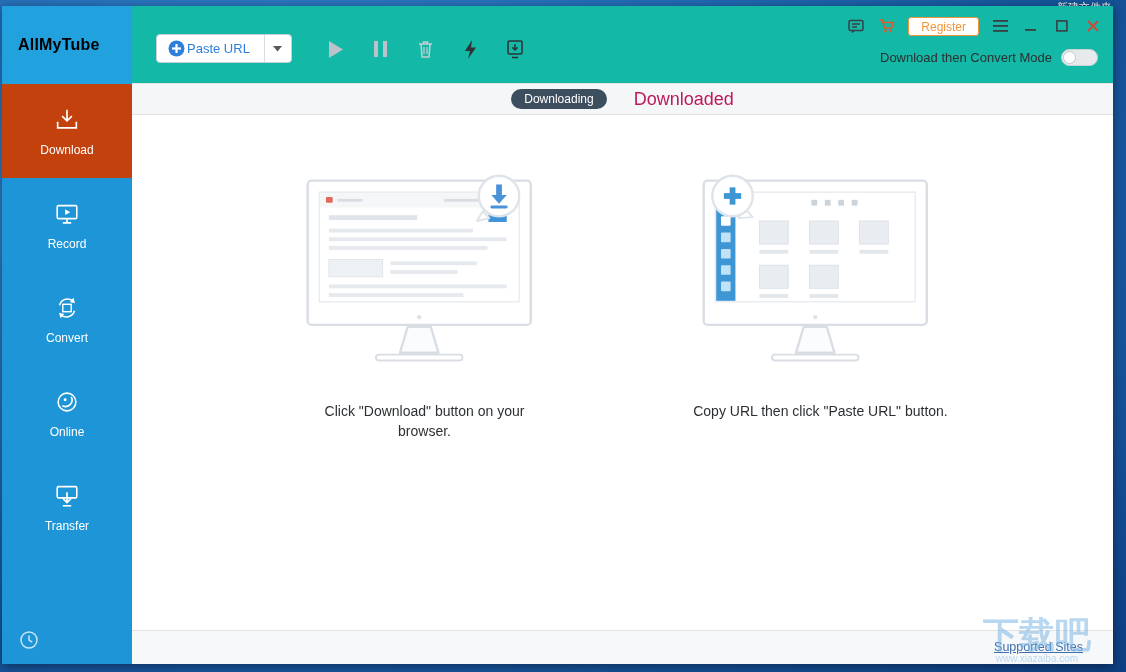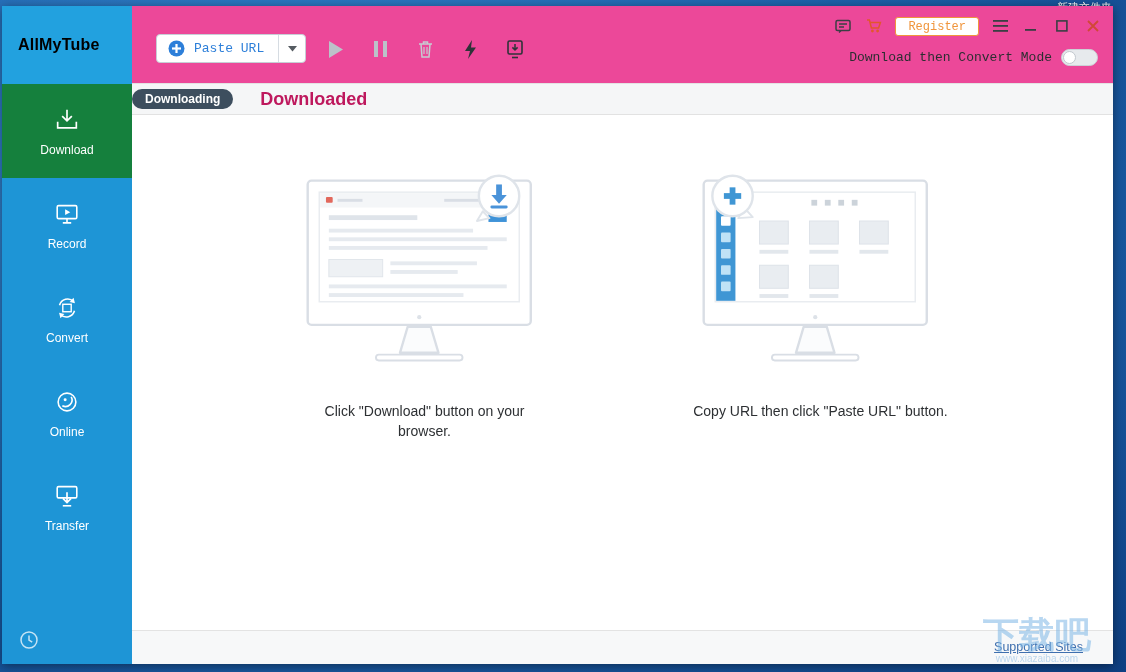--- a/index.html
+++ b/index.html
@@ -10,52 +10,52 @@
   .desktop-label { position:absolute; top:0px; right:14px; color:#fff; font-size:11px; text-shadow:0 1px 2px rgba(0,0,0,.6); }
 
   .window { position:absolute; left:2px; top:6px; width:1111px; height:658px; background:#fff;
     box-shadow:0 2px 10px rgba(0,0,0,.45); }
 
   
   .logo { position:absolute; left:0; top:0; width:130px; height:78px; background:#22a1df;
     color:#000000; font-size:16px; font-weight:bold; line-height:78px; padding-left:16px; letter-spacing:.2px; }
 
   
-  .header { position:absolute; left:130px; top:0; right:0; height:78px; background:#ec4899; border-bottom:1px solid #e3e3e3;font-family:Liberation Mono, monospace; }
+  .header { position:absolute; left:130px; top:0; right:0; height:78px; background:#14b8a6; border-bottom:1px solid #e3e3e3; }
 
   .titlebar-icons { position:absolute; top:10px; right:10px; display:flex; align-items:center; gap:11px; }
   .tb-btn { display:flex; align-items:center; justify-content:center; width:20px; height:20px; cursor:default; }
   .register-btn { border:1px solid #f0953c; color:#f0953c; font-size:12px; border-radius:3px;
     padding:1px 12px; height:19px; line-height:16px; background:#fff; }
 
   .paste-group { position:absolute; left:24px; top:28px; height:29px; display:flex; align-items:stretch;
     border:1px solid #c7ced6; border-radius:4px; background:#fff; overflow:hidden; }
-  .paste-main { display:flex; align-items:center; gap:9px; padding:0 14px 0 11px; }
+  .paste-main { display:flex; align-items:center; gap:2px; padding:0 14px 0 11px; }
   .paste-label { color:#2d7fd9; font-size:13px; }
   .paste-caret { display:flex; align-items:center; justify-content:center; width:27px; border-left:1px solid #d6dce2; }
 
   .transport { position:absolute; left:192px; top:30px; display:flex; align-items:center; gap:23px; height:26px; }
   .t-btn { display:flex; align-items:center; justify-content:center; width:22px; height:24px; }
 
   .mode-row { position:absolute; right:15px; top:43px; display:flex; align-items:center; gap:9px; }
   .mode-label { font-size:13px; color:#2b2e31; }
   .toggle { position:relative; width:37px; height:17px; border-radius:9px; background:#e7eaed; border:1px solid #ccd1d6; }
   .toggle .knob { position:absolute; left:1px; top:1px; width:13px; height:13px; border-radius:50%; background:#fff; border:1px solid #c2c8ce; }
 
   
   .sidebar { position:absolute; left:0; top:78px; width:130px; bottom:0; background:#1e95d6; }
   .side-item { height:94px; display:flex; flex-direction:column; align-items:center; justify-content:center; gap:9px; color:#fff; cursor:default; }
-  .side-item.active { background:#15803d;justify-content:center; }
+  .side-item.active { background:#c2410c;justify-content:center; }
   .side-label { font-size:12px; color:#fff; }
   .clock-btn { position:absolute; left:17px; bottom:12px; width:22px; height:22px; }
 
   
   .main { position:absolute; left:130px; top:78px; right:0; bottom:0; background:#fff; display:flex; flex-direction:column; }
 
-  .tabstrip { height:31px; background:#f5f6f7; border-bottom:1px solid #e2e2e2; display:flex; align-items:center; gap:27px; flex:0 0 auto;font-weight:bold; }
+  .tabstrip { height:31px; background:#f5f6f7; border-bottom:1px solid #e2e2e2; display:flex; align-items:center; justify-content:center; gap:27px; flex:0 0 auto; }
   .tab-pill { background:#3d4e5e; color:#fff; font-size:12px; padding:3px 13px; border-radius:10px; }
   .tab-plain { color:#be185d; font-size:18px; }
 
   .content { flex:1 1 auto; position:relative; }
   .heading { text-align:center; margin-top:100px; font-size:28px; color:#17191b; }
   .methods { display:flex; justify-content:center; gap:140px; margin-top:58px; }
   .method { width:256px; display:flex; flex-direction:column; align-items:center; }
   .caption { margin-top:32px; font-size:14px; color:#2d3033; text-align:center; line-height:1.45; }
   .method-1 .caption { max-width:215px; }
 

